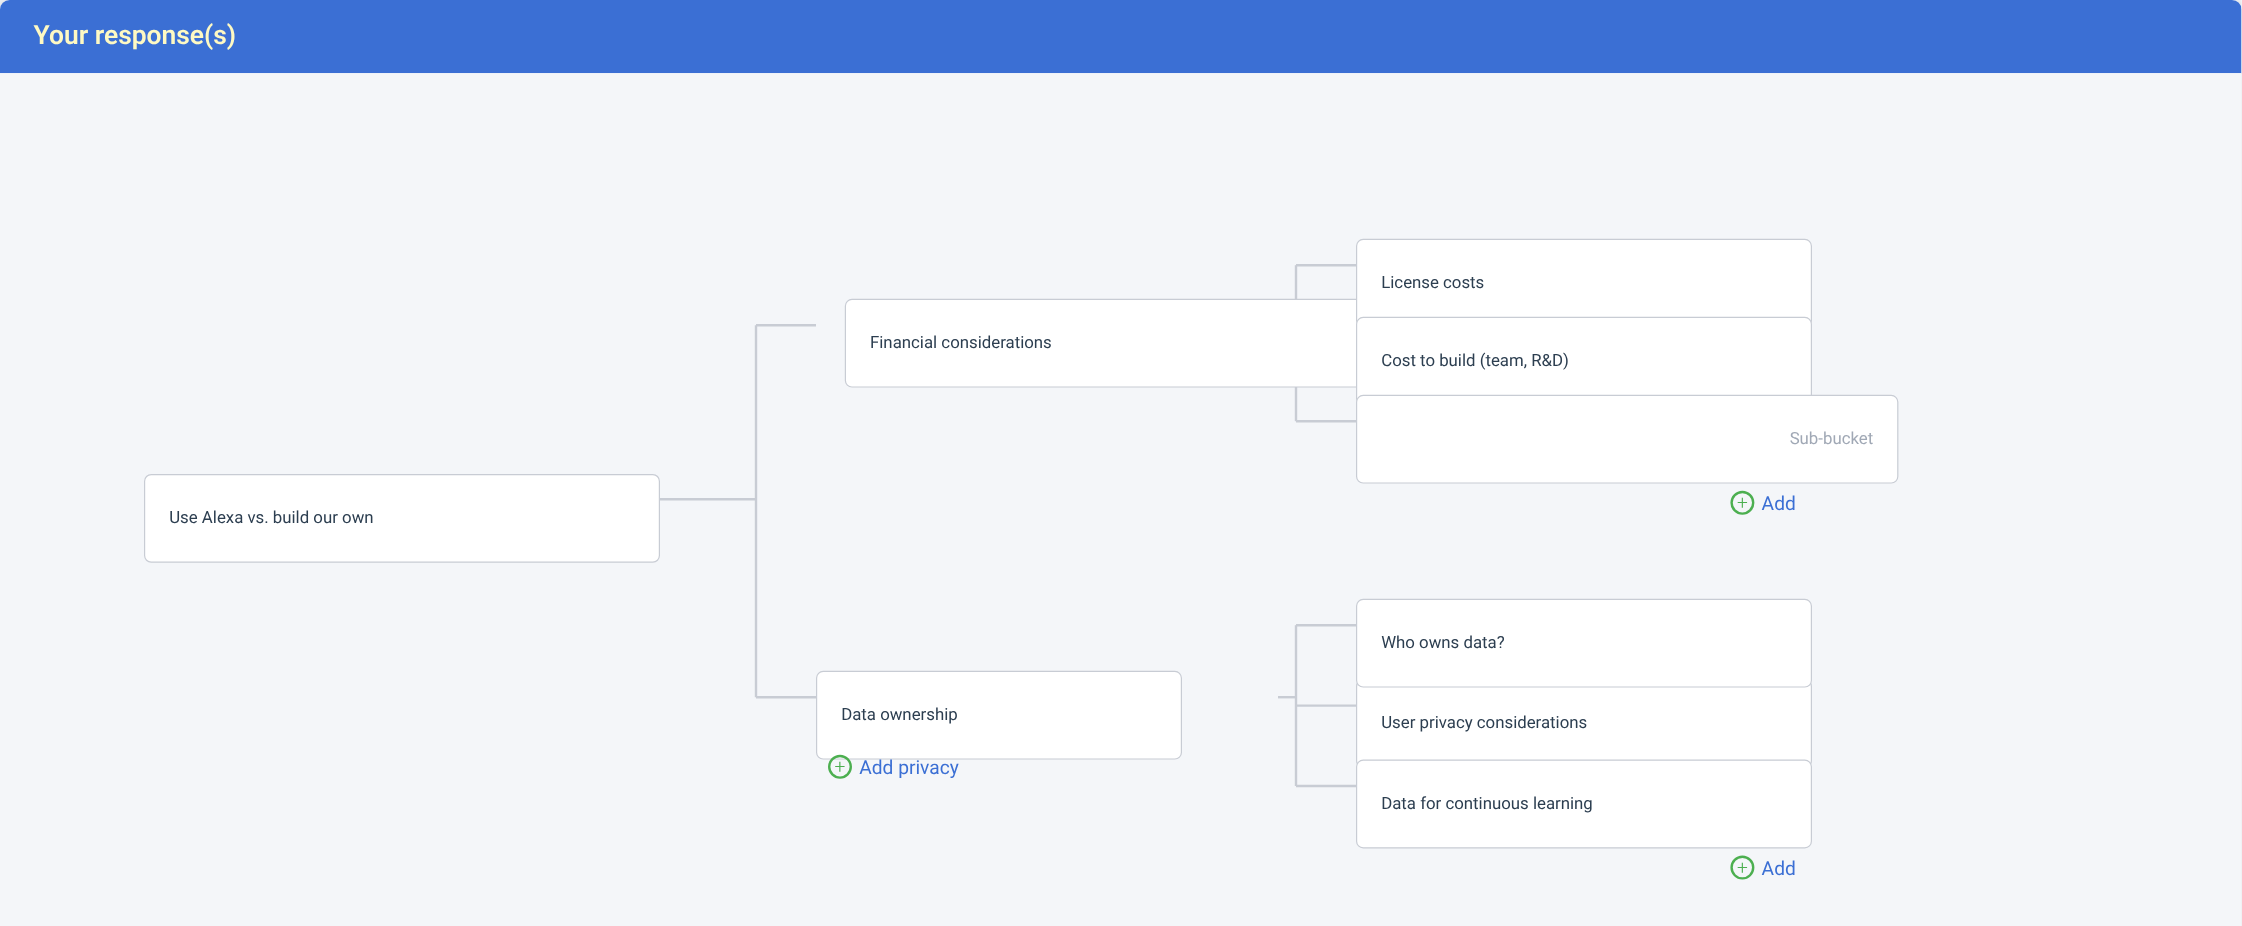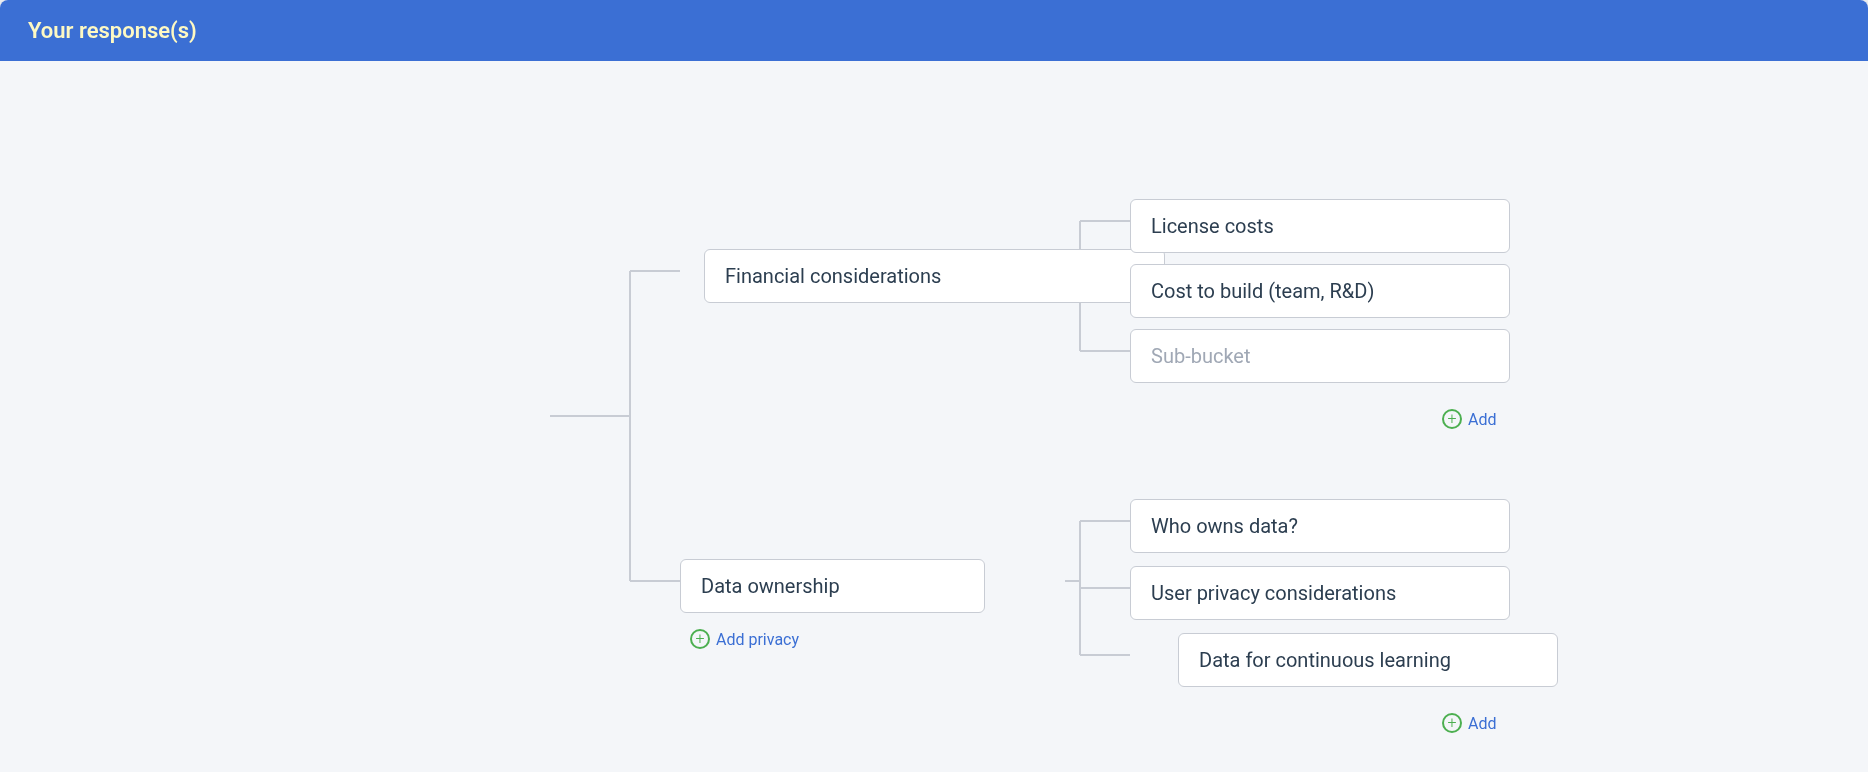--- a/index.html
+++ b/index.html
@@ -42,22 +42,22 @@
       padding: 40px 60px;
       min-height: 700px;
       display: flex;
       align-items: flex-start;
     }
 
     .node-box {
       background: #ffffff;
       border: 1.5px solid #c8ccd4;
       border-radius: 6px;
-      padding: 14px 20px;
-      font-size: 20px;
+      padding: 28px 20px;
+      font-size: 14px;
       color: #2c3e50;
       white-space: nowrap;
       min-width: 200px;
     }
 
     .node-box.placeholder {
       color: #a0a8b5;
     }
 
     .add-link {
@@ -125,20 +125,25 @@
         <line x1="1005" y1="480" x2="1020" y2="480" stroke="#c8ccd4" stroke-width="2"></line>
 
         <line x1="1020" y1="420" x2="1070" y2="420" stroke="#c8ccd4" stroke-width="2"></line>
         <line x1="1020" y1="487" x2="1070" y2="487" stroke="#c8ccd4" stroke-width="2"></line>
         <line x1="1020" y1="554" x2="1070" y2="554" stroke="#c8ccd4" stroke-width="2"></line>
       </svg>
 
       
 
       
+      <div style="position:absolute; top: 294px; left: 60px; width: 430px;">
+        <div class="node-box">
+          <span>Use Alexa vs. build our own</span>
+        </div>
+      </div>
 
       
       <div style="position:absolute; top: 148px; left: 644px; width: 461px;">
         <div class="node-box">
           <span>Financial considerations</span>
         </div>
       </div>
 
       
       
@@ -149,21 +154,21 @@
       </div>
 
       
       <div style="position:absolute; top: 163px; left: 1070px; width: 380px;">
         <div class="node-box">
           <span>Cost to build (team, R&amp;D)</span>
         </div>
       </div>
 
       
-      <div style="position:absolute; top: 228px; left: 1070px; width: 380px;">
+      <div style="position:absolute; top: 228px; left: 1070px; width: 452px; text-align: right;">
         <div class="node-box placeholder" style="color: rgb(160, 168, 181);">
           <span>Sub-bucket</span>
         </div>
       </div>
 
       
       <div style="position:absolute; top: 300px; left: 1380px;">
         <span class="add-link">
           <span class="plus-icon">+</span>
           <span>Add</span>
@@ -194,21 +199,21 @@
       </div>
 
       
       <div style="position:absolute; top: 398px; left: 1070px; width: 380px;">
         <div class="node-box">
           <span>Who owns data?</span>
         </div>
       </div>
 
       
-      <div style="position:absolute; top: 532px; left: 1070px; width: 380px; margin-left: 48px;">
+      <div style="position:absolute; top: 532px; left: 1070px; width: 380px;">
         <div class="node-box">
           <span>Data for continuous learning</span>
         </div>
       </div>
 
       
       <div style="position:absolute; top: 604px; left: 1380px;">
         <span class="add-link">
           <span class="plus-icon">+</span>
           <span>Add</span>

